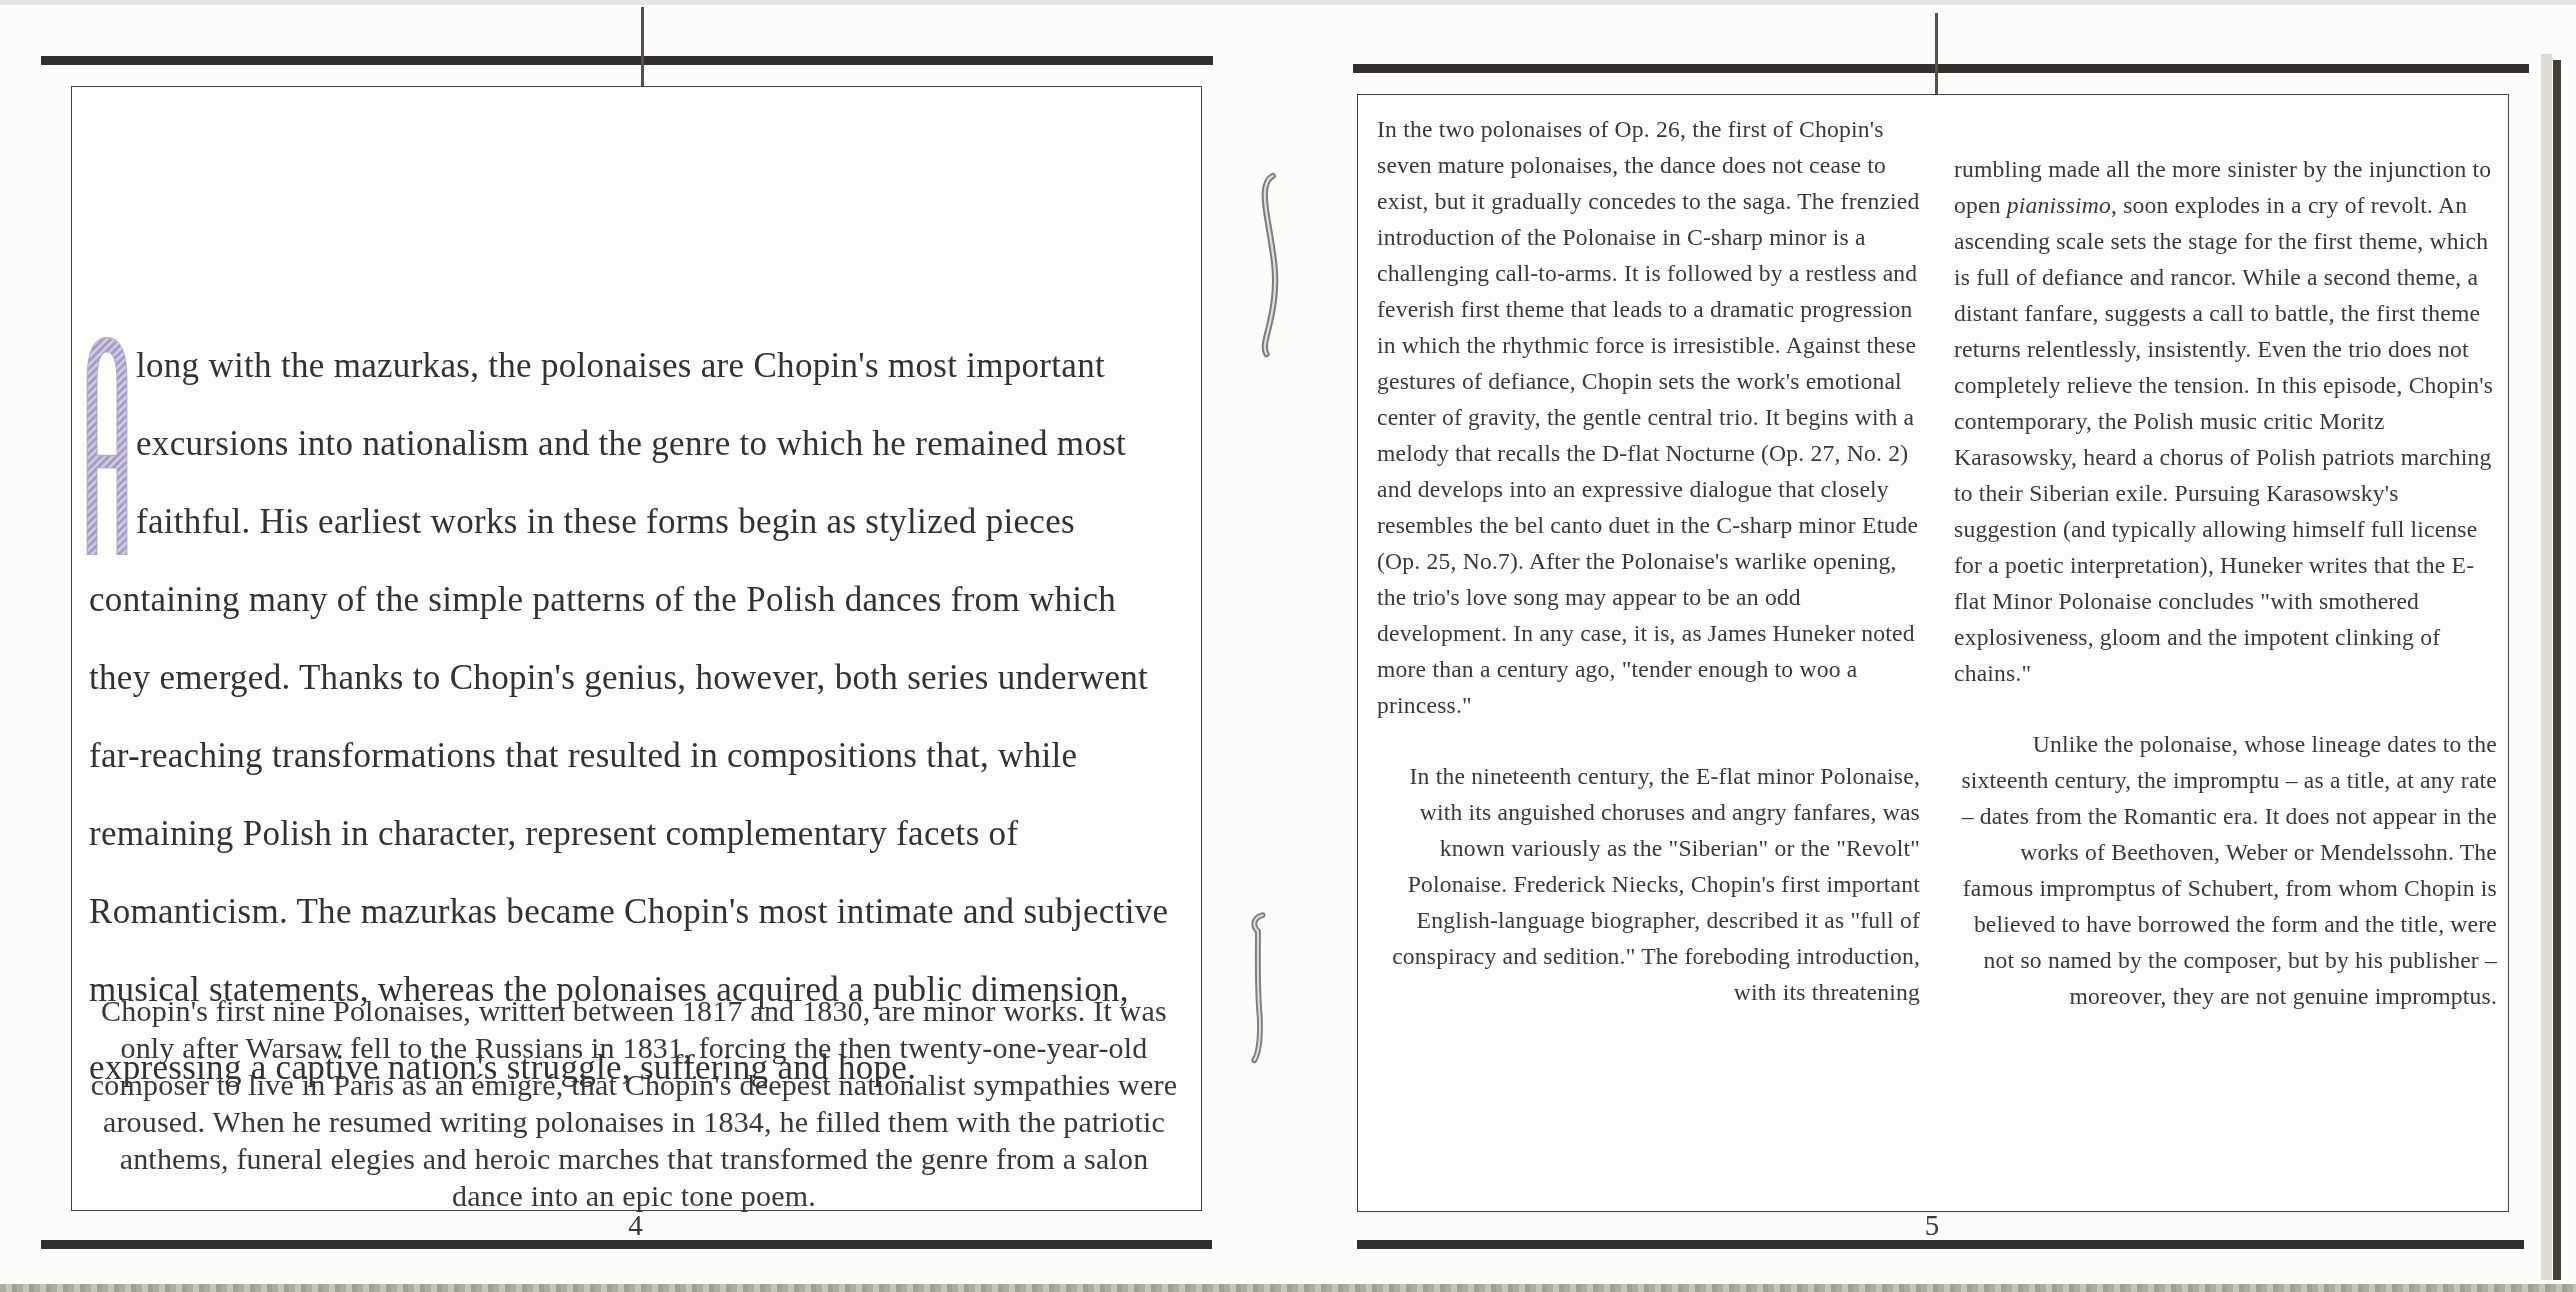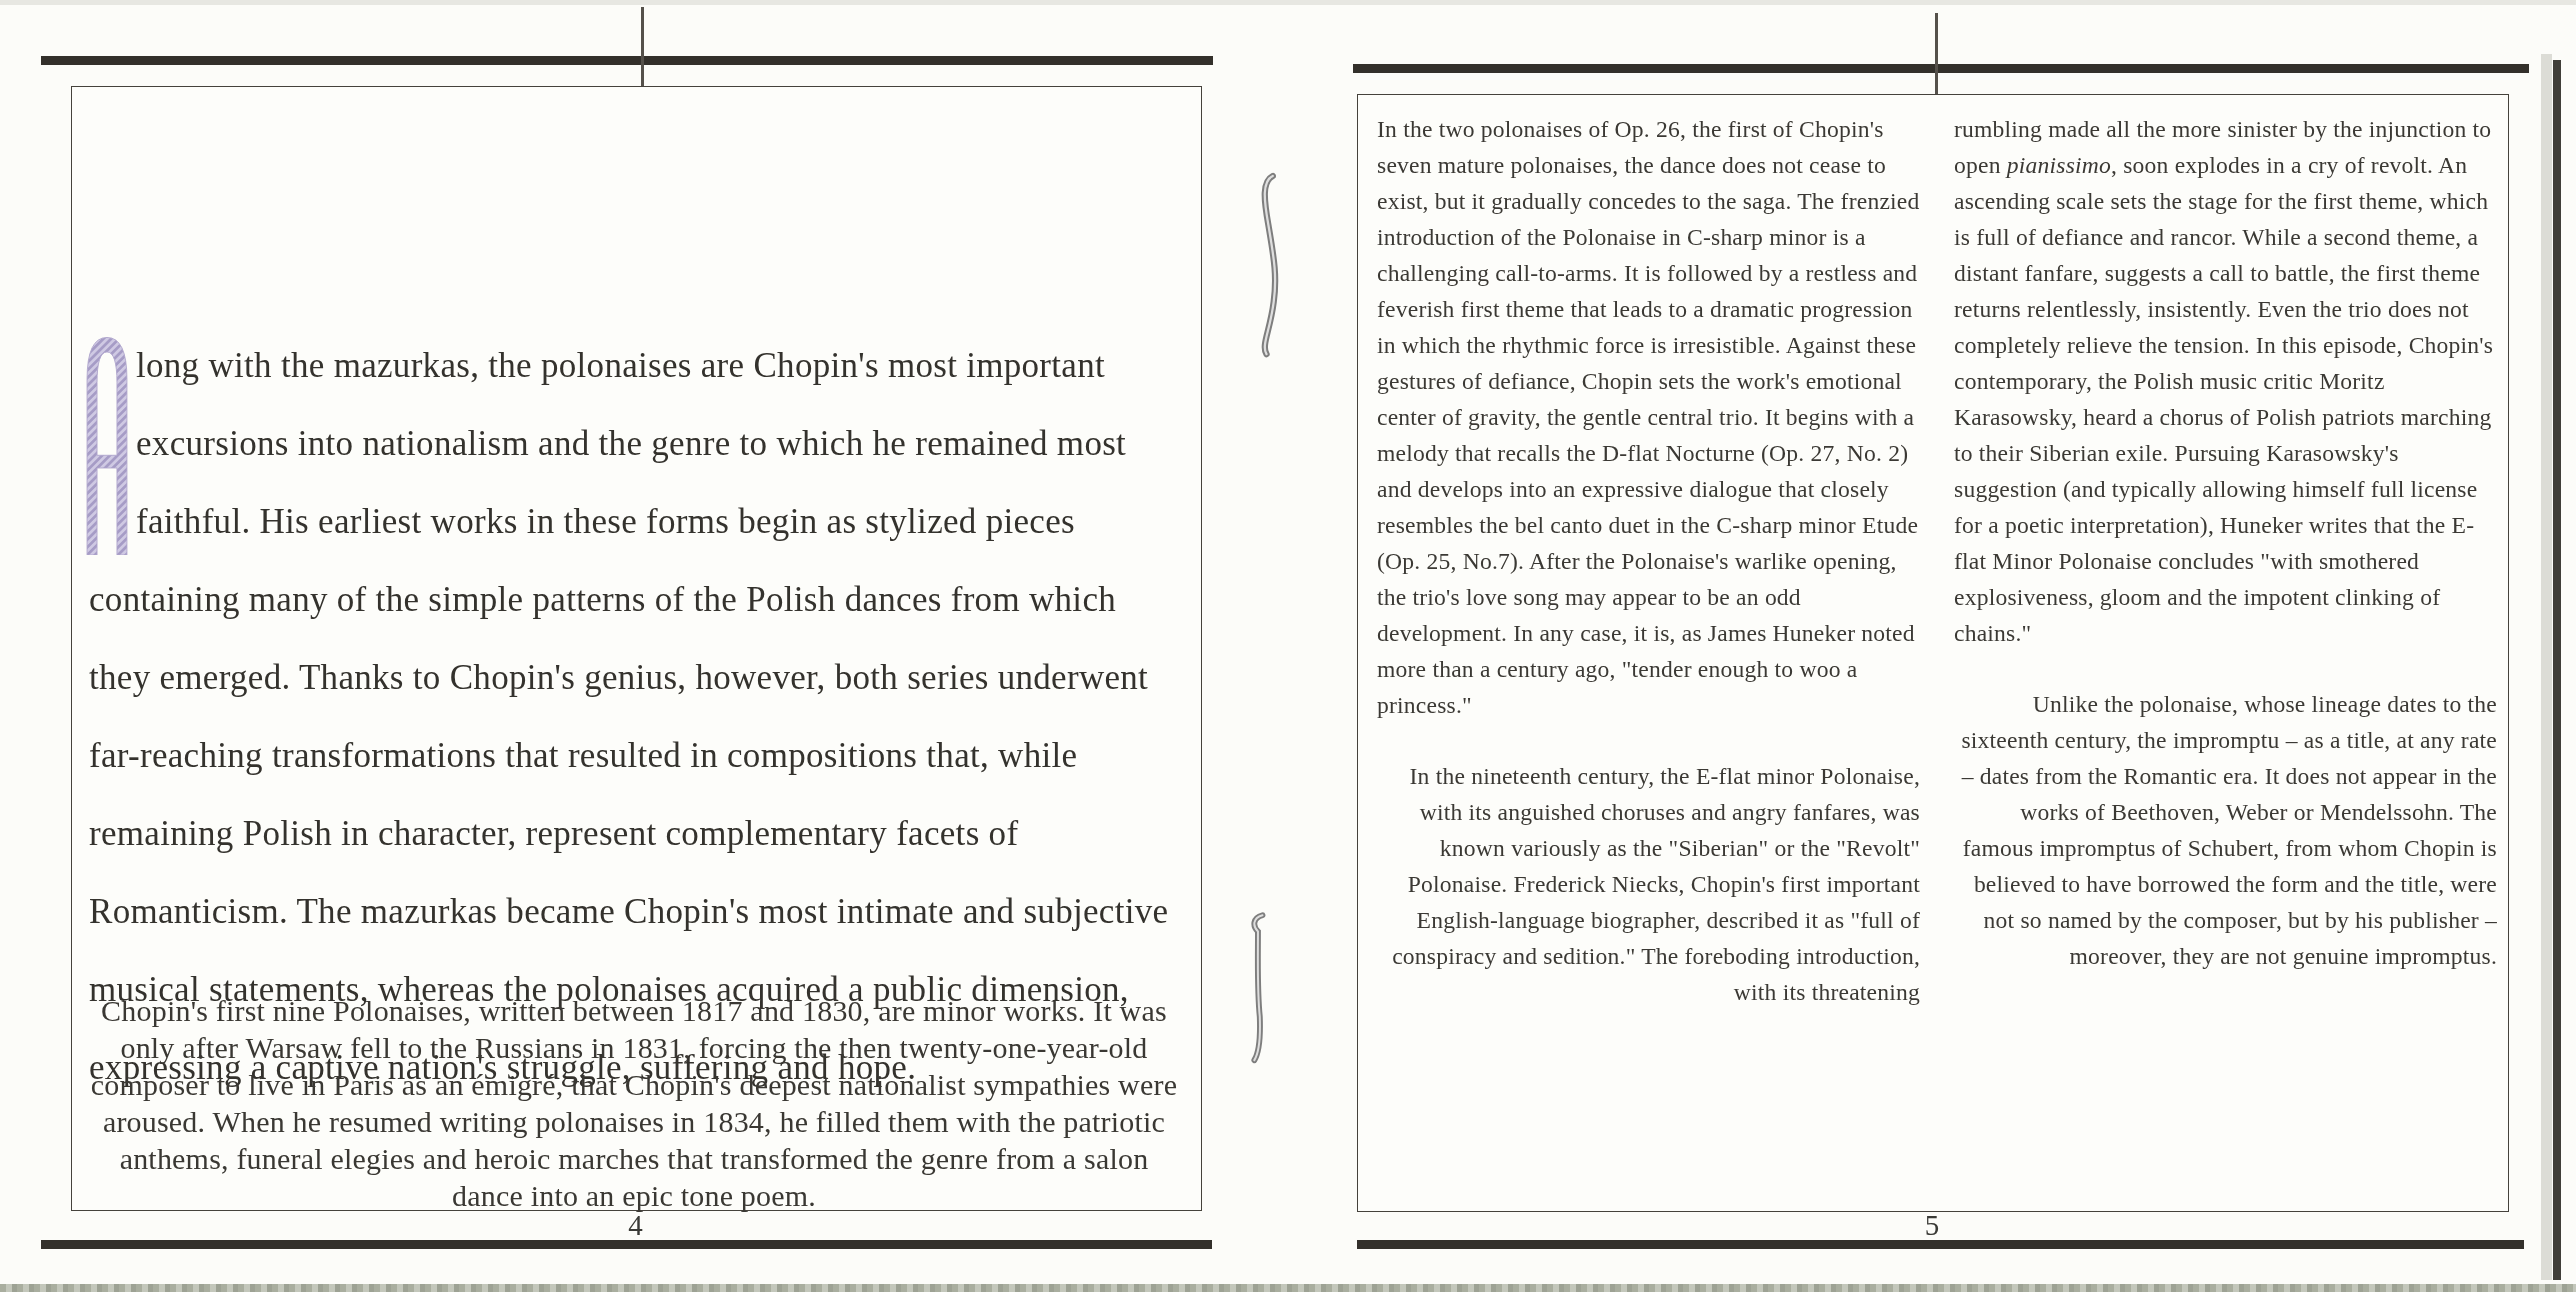--- a/index.html
+++ b/index.html
@@ -39,21 +39,21 @@
   .footnote {
     position:absolute; left:89px; top:992px; width:1090px;
     font-size:30px; line-height:37px; color:#3a3833; letter-spacing:0.2px;text-align:center;
   }
 
   .column {
     position:absolute; top:111px; width:543px;
     font-size:23.6px; line-height:36px; color:#3b3934; letter-spacing:0.2px;
   }
   .column-1 { left:1377px; }
-  .column-2 { left:1954px; }
+  .column-2 { left:1954px;margin-top:40px; }
   .column p, .footnote p, .intro p { margin:0 0 35px 0; }
   .column p:last-child { margin-bottom:0;text-align:right; }
   .em { font-style:italic; }
 
   .page-num {
     position:absolute; top:1211px; height:29px;
     font-size:29px; line-height:29px; color:#3a3a36; text-align:center;
   }
   .page-num-left  { left:71px;   width:1129px; }
   .page-num-right { left:1357px; width:1150px; }

